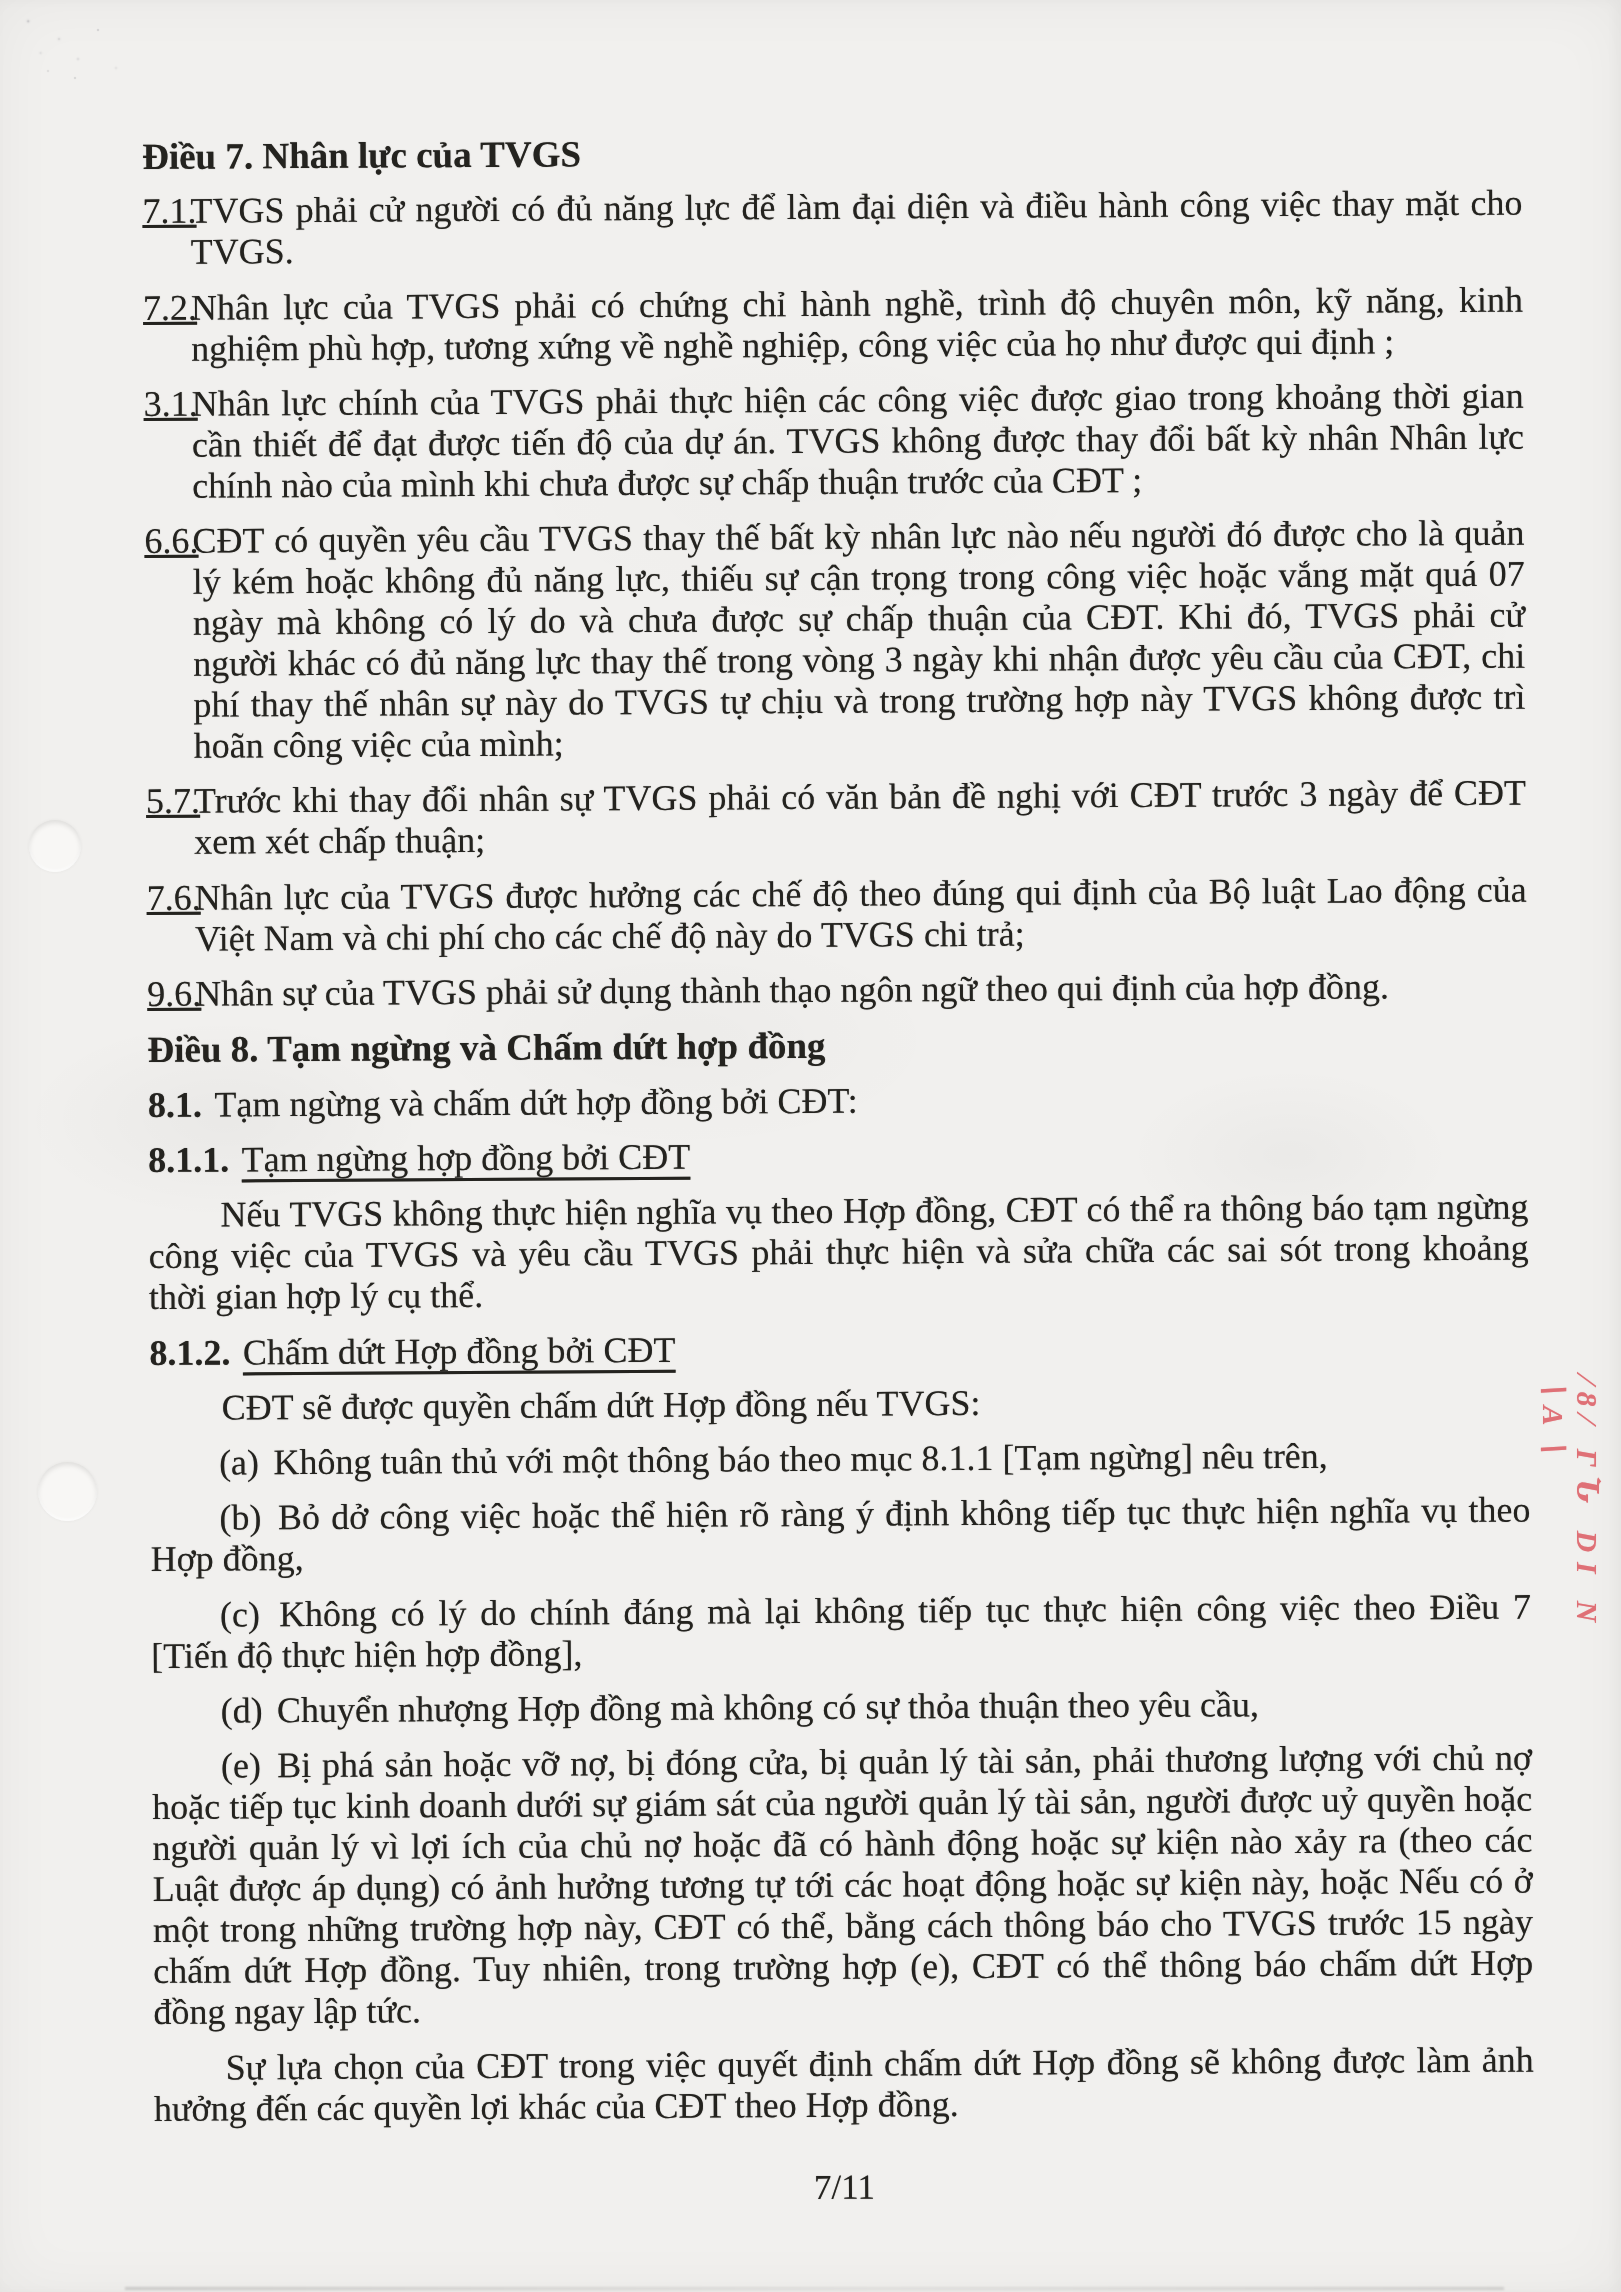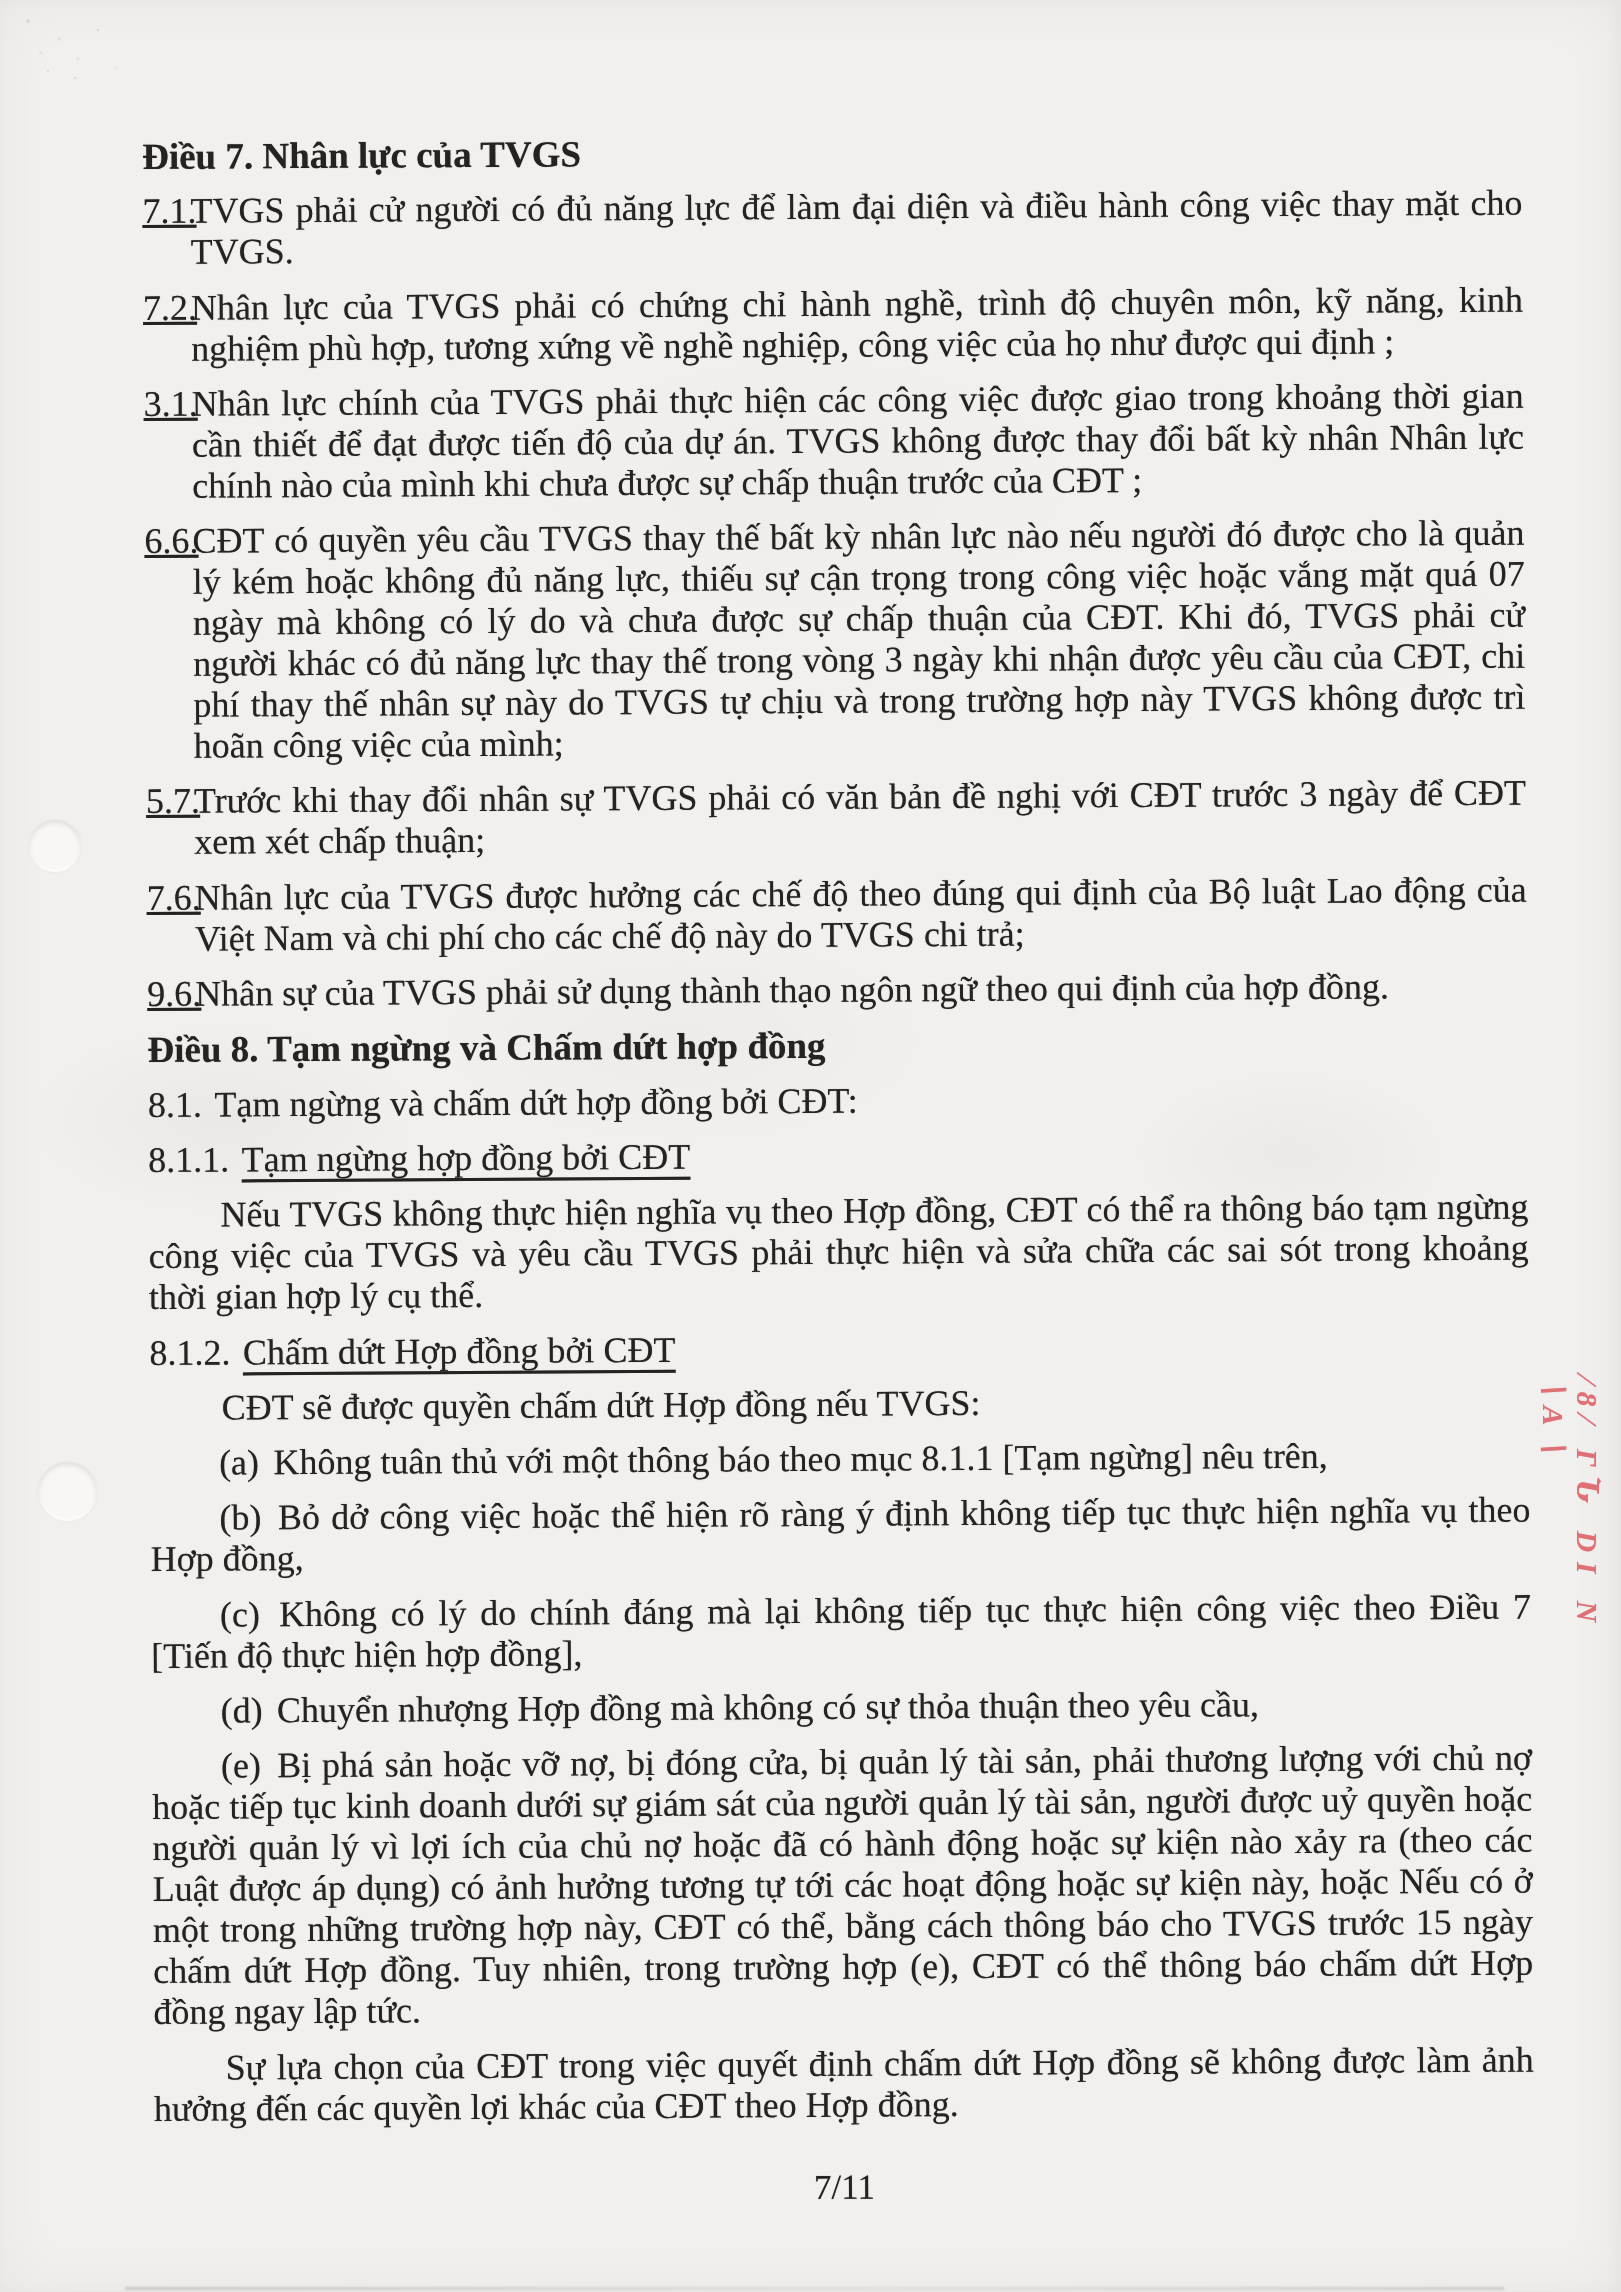--- a/index.html
+++ b/index.html
@@ -25,21 +25,21 @@
     font-size:36px;line-height:41px;
     text-align:justify;
     transform:rotate(-0.35deg);
     transform-origin:143px 143px;
     text-shadow:0 0 0.9px rgba(35,33,30,0.55);
   }
   .h1{font-weight:bold;font-size:37px;margin:0 0 14.3px 0;text-align:left;}
   .clause{position:relative;padding-left:48px;margin:0 0 14.3px 0;}
   .clause .num{position:absolute;left:0;top:0;text-decoration:underline;}
   .subline{margin:0 0 14.3px 0;text-align:left;}
-  .subline .num8{margin-right:12.5px;}
+  .subline .num8{margin-right:12.5px;font-weight:bold;}
   .ul{text-decoration:underline;text-decoration-thickness:2.7px;text-underline-offset:8px;}
   .para{margin:0 0 14.3px 0;text-indent:72px;}
   .term{margin:0 0 14.3px 0;text-indent:69px;}
   .term .lbl{margin-right:5.4px;}
   .pagenum{margin-top:41px;text-align:center;font-size:35px;text-indent:0;}
   .margin-note{
     position:absolute;top:1377px;right:16px;height:322px;
     writing-mode:vertical-rl;
     font-size:29.6px;font-style:italic;font-weight:600;
     letter-spacing:9.9px;

